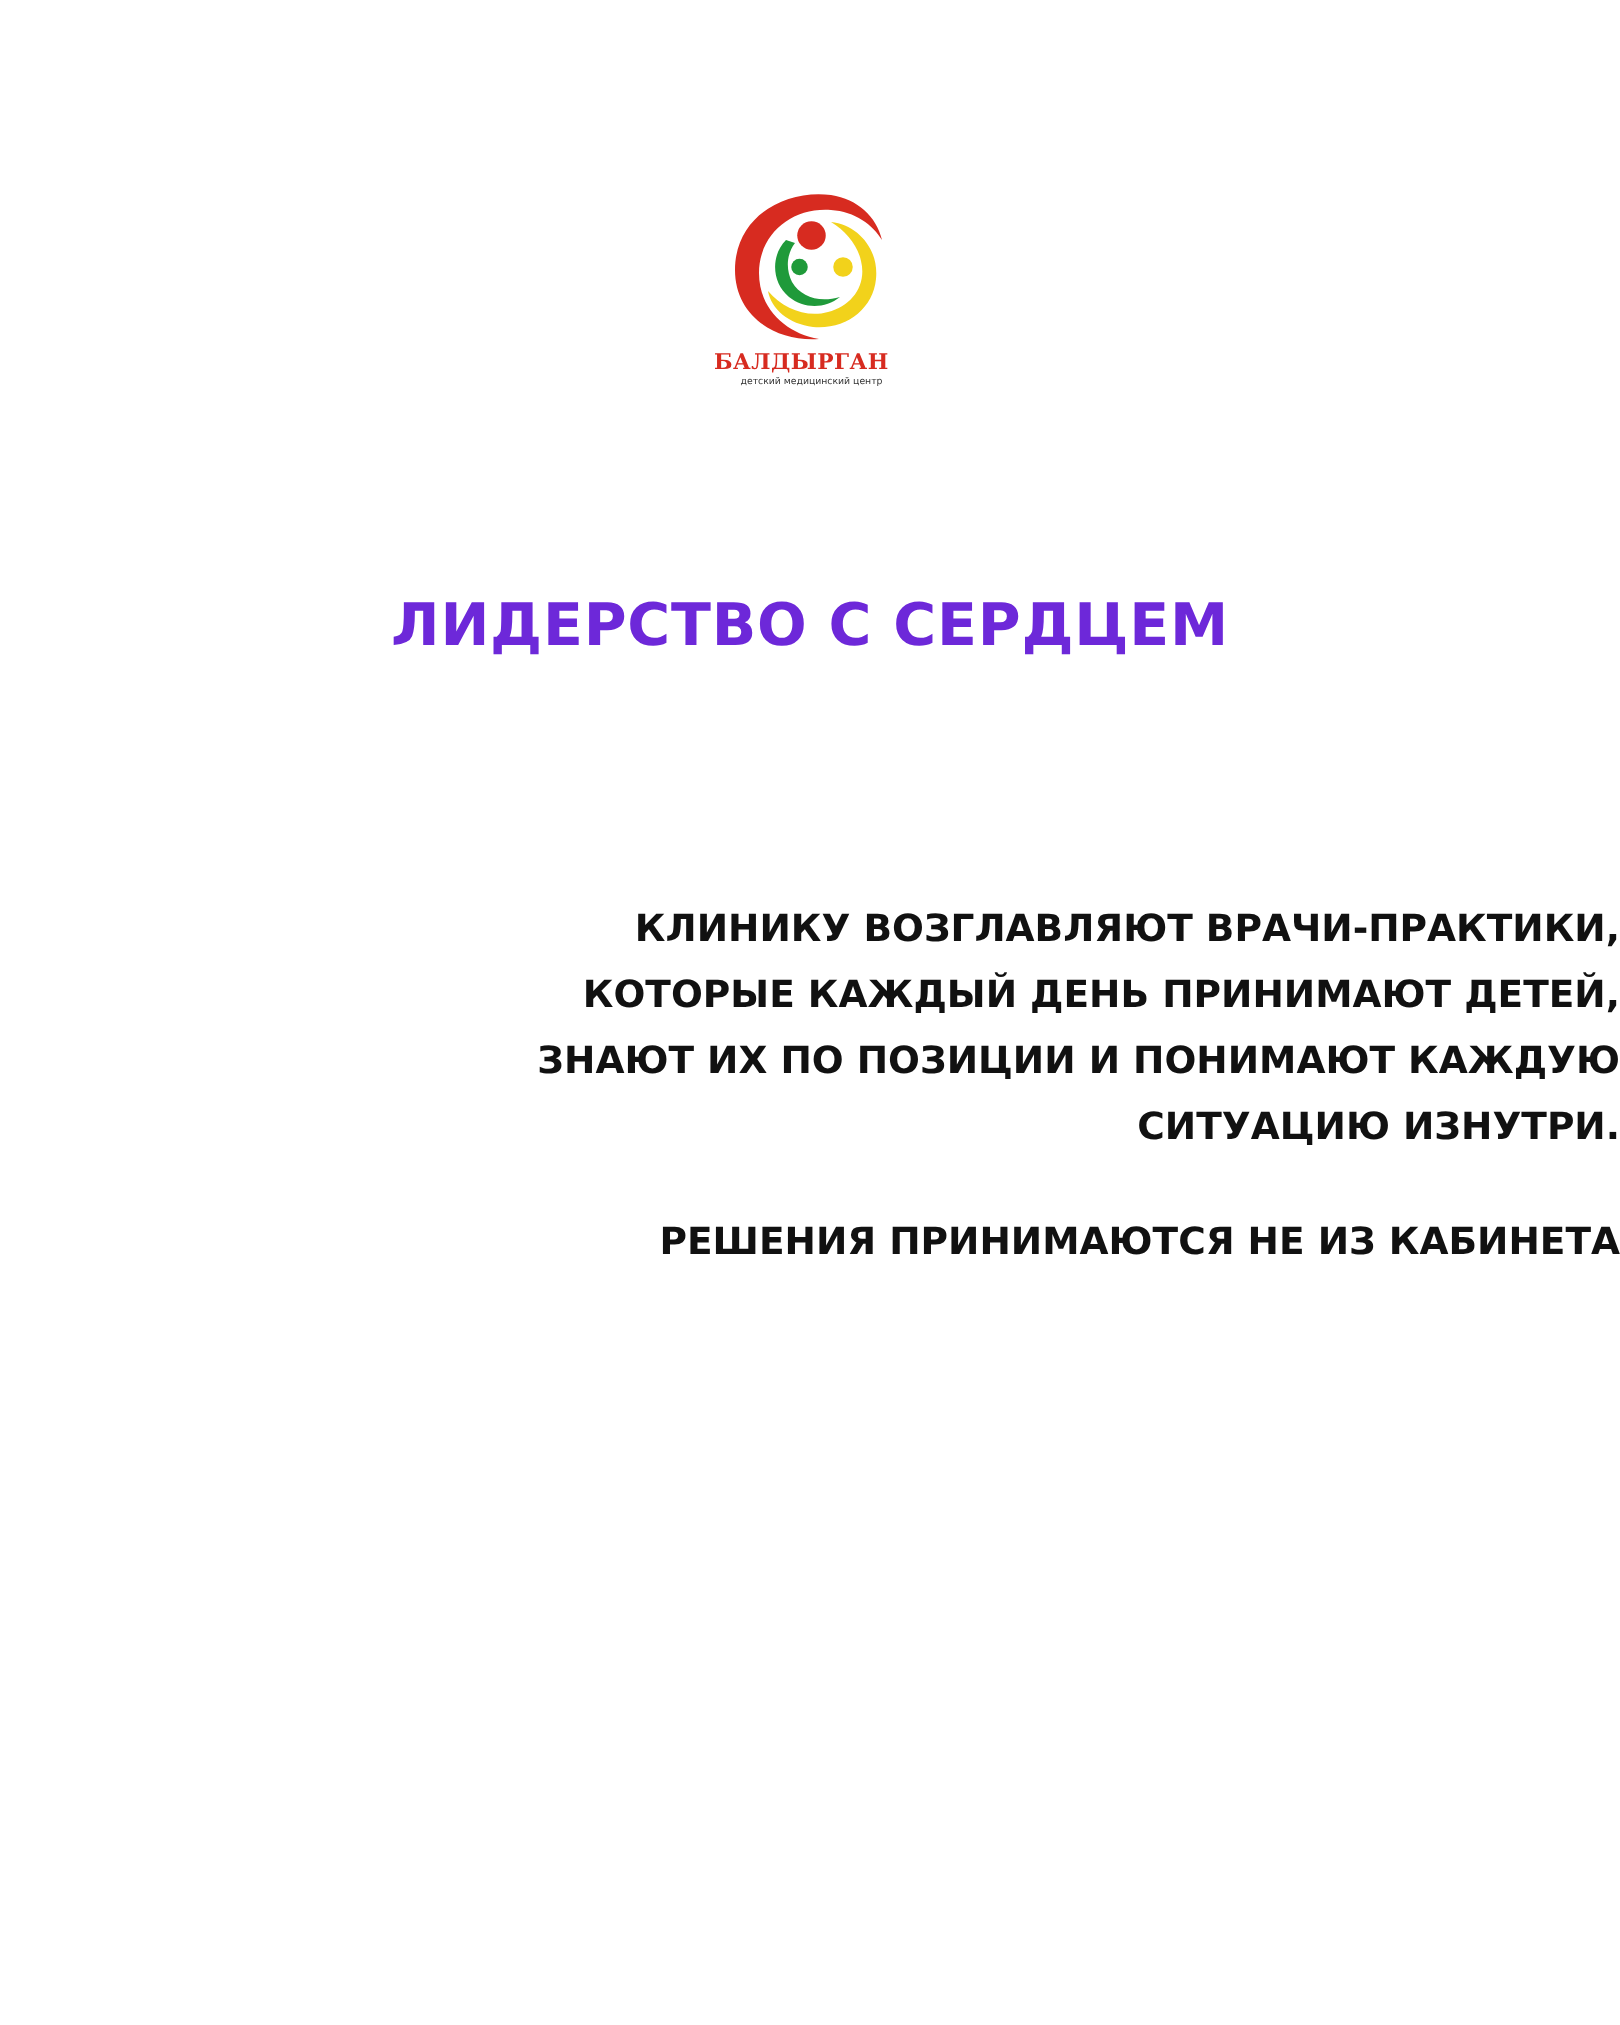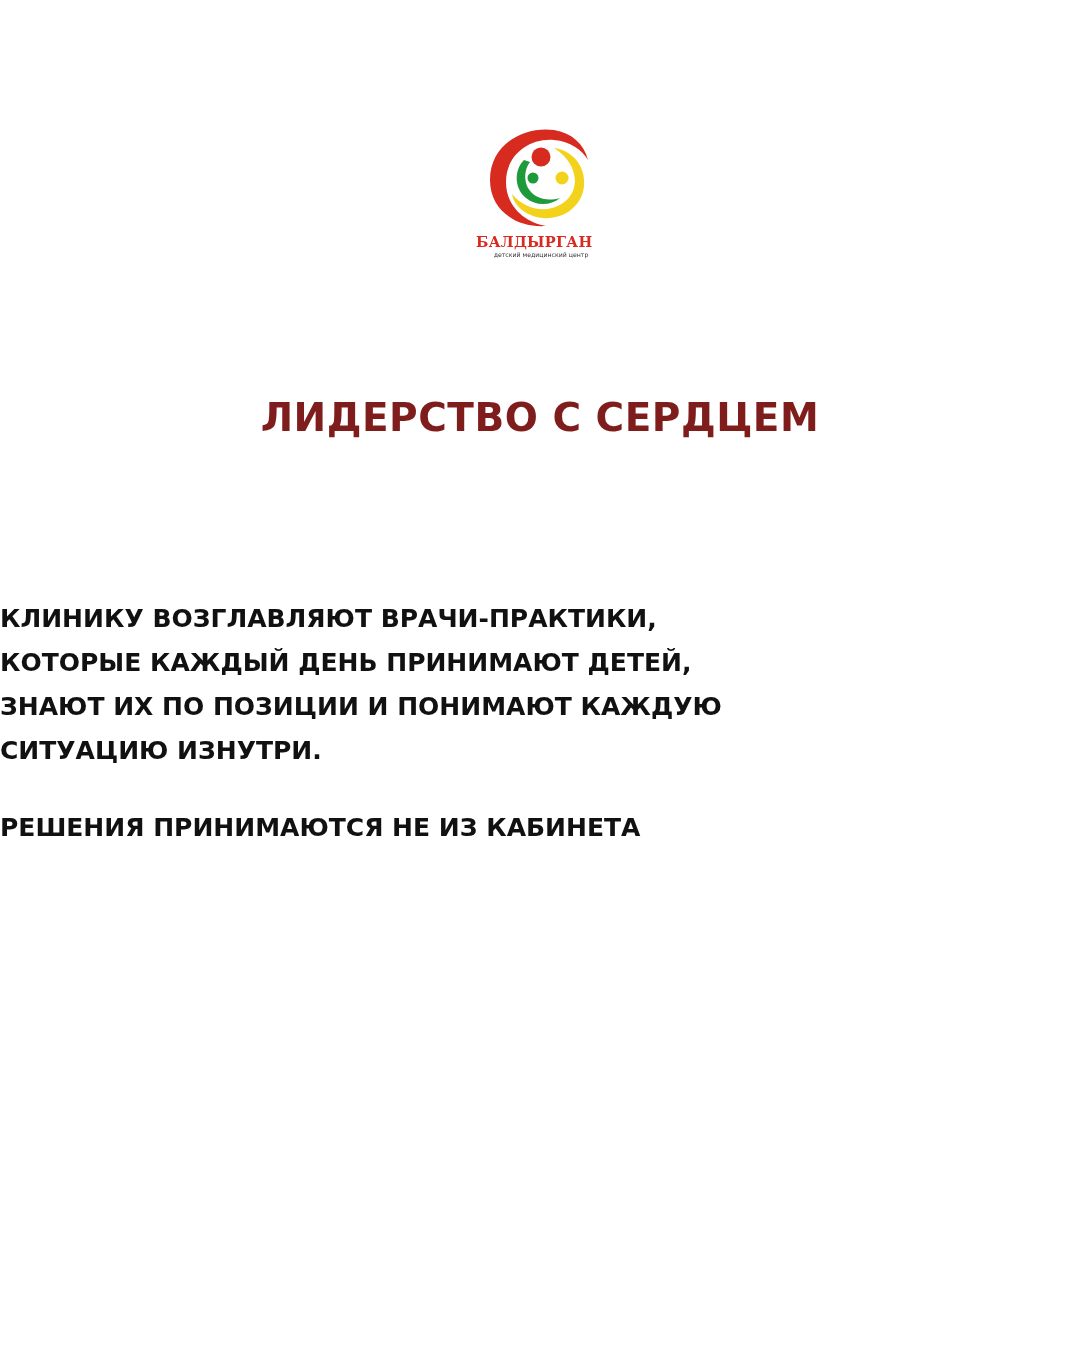--- a/index.html
+++ b/index.html
@@ -37,29 +37,29 @@
       line-height: 8px;
       white-space: nowrap;
     }
     .headline {
       position: absolute;
       left: 0; top: 393px; width: 1080px;
       text-align: center;
       font-family: "DejaVu Sans", "Liberation Sans", sans-serif;
       font-weight: bold;
       font-size: 39px;
-      color: #7f1d1d;
+      color: #6d28d9;
       letter-spacing: 0.5px;
       line-height: 50px;
       margin: 0;
     }
     .para {
       position: absolute;
       left: 0; width: 1080px;
-      text-align: left;
+      text-align: right;
       font-family: "DejaVu Sans", "Liberation Sans", sans-serif;
       font-weight: bold;
       font-size: 25px;
       color: #111111;
       line-height: 44px;
       margin: 0;
     }
     .para .line { display: block; white-space: nowrap; }
     .para-1 { top: 597px; }
     .para-2 { top: 806px; }

